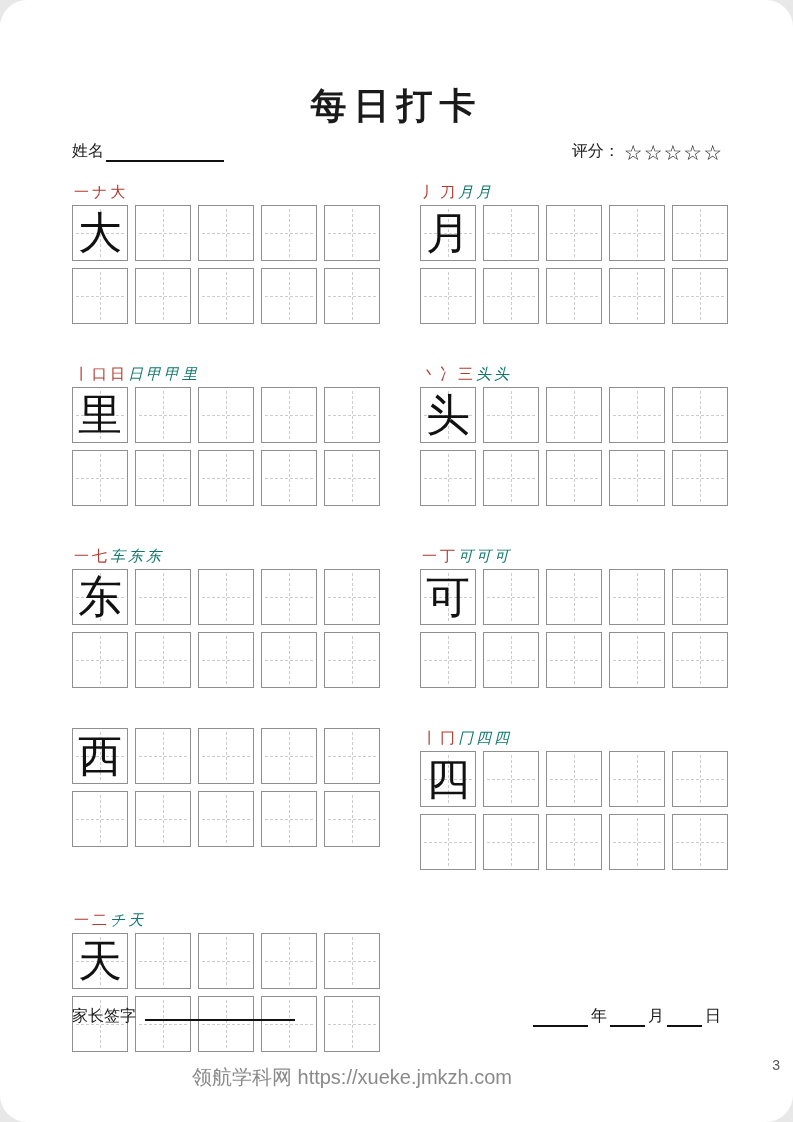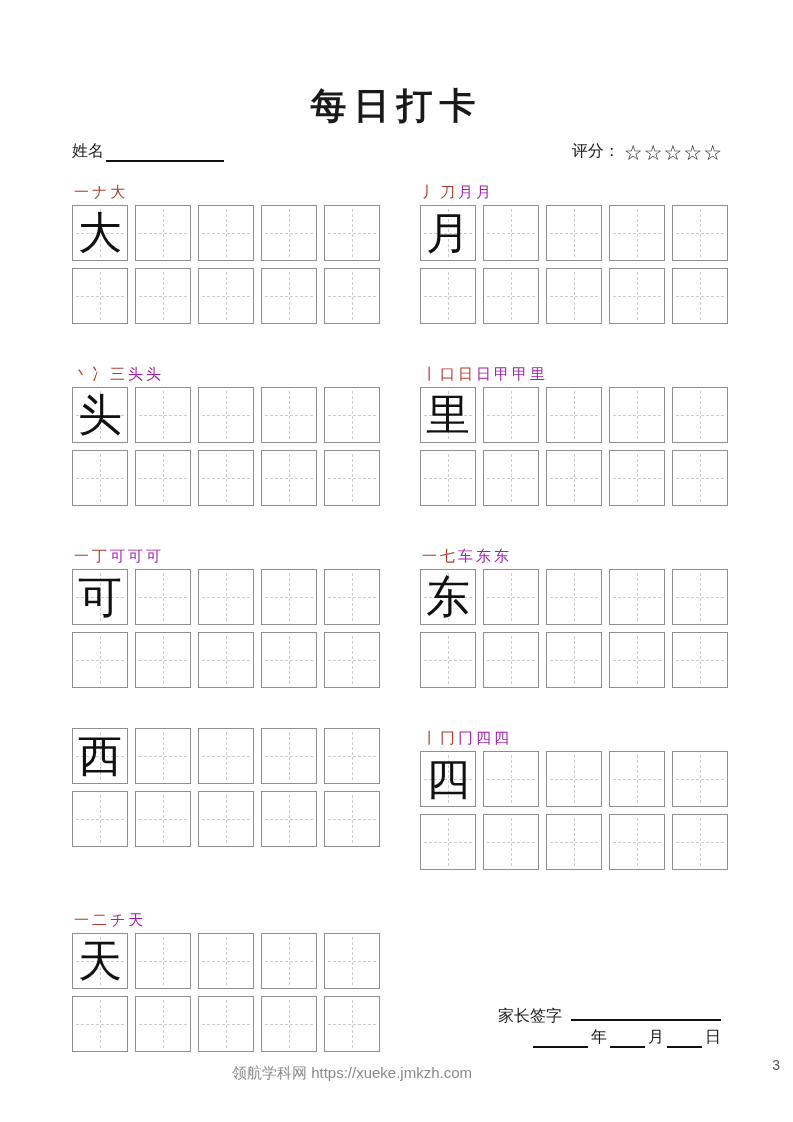--- a/index.html
+++ b/index.html
@@ -5,20 +5,21 @@
   html,body{margin:0;padding:0;background:#e8e8e8;}
   .page{
     position:relative;
     width:793px;height:1122px;
     margin:0 auto;
     background:#ffffff;
     font-family:"DejaVu Serif","Liberation Serif",serif;
     color:#1a1a1a;
     overflow:hidden;
     box-sizing:border-box;
+    border-radius:27px;
   }
   .title{
     margin:0;
     padding-top:84px;
     text-align:center;
     font-size:36px;
     font-weight:600;
     letter-spacing:7px;
     line-height:1.2;
   }
@@ -54,21 +55,21 @@
   .section{width:308px;}
   .strokes{
     height:20px;
     font-size:15px;
     letter-spacing:3px;
     margin:0 0 3px 2px;
     line-height:20px;
     white-space:nowrap;
   }
   .strokes .red{color:var(--stroke-red,#b03a2e);}
-  .strokes .blk{color:#a21caf;}
+  .strokes .blk{color:#0f766e;font-style:italic;}
   .boxgrid{
     display:grid;
     grid-template-columns:repeat(5,56px);
     grid-auto-rows:56px;
     gap:7px;
   }
   .pbox{
     position:relative;
     box-sizing:border-box;
     border:1px solid var(--box-border,#8f8f8f);
@@ -89,32 +90,31 @@
     display:flex;align-items:center;justify-content:center;
     font-size:44px;line-height:1;color:#111;
     z-index:2;
   }
   .footer-row{
     position:absolute;
     top:1003px;left:72px;right:72px;
     display:flex;justify-content:space-between;
     align-items:flex-end;
     font-size:16px;
-    flex-direction:column;
   }
   .sig-line{width:150px;margin-left:4px;}
   .date-field{display:flex;align-items:flex-end;}
   .date-line-y{width:55px;margin-right:3px;}
   .date-line{width:35px;margin:0 3px;}
   .watermark{
     position:absolute;
     top:1064px;left:72px;width:560px;
     text-align:center;
     font-family:"Liberation Sans","DejaVu Sans",sans-serif;
-    font-size:15px;
+    font-size:20px;
     color:var(--watermark,#8a8a8a);
   }
   .page-number{
     position:absolute;
     top:1057px;right:13px;
     font-family:"Liberation Sans","DejaVu Sans",sans-serif;
     font-size:14px;
     color:#555;
   }
 </style>
@@ -165,75 +165,75 @@
           <div class="pbox"></div>
           <div class="pbox"></div>
           <div class="pbox"></div>
           <div class="pbox"></div>
           <div class="pbox"></div>
           <div class="pbox"></div>
           <div class="pbox"></div>
         </div>
       </div>
       <div class="section">
+        <div class="strokes"><span class="red">丨口日</span><span class="blk">日甲甲里</span></div>
+        <div class="boxgrid">
+          <div class="pbox">
+            <span class="pchar">里</span>
+          </div>
+          <div class="pbox"></div>
+          <div class="pbox"></div>
+          <div class="pbox"></div>
+          <div class="pbox"></div>
+          <div class="pbox"></div>
+          <div class="pbox"></div>
+          <div class="pbox"></div>
+          <div class="pbox"></div>
+          <div class="pbox"></div>
+        </div>
+      </div>
+      <div class="section">
         <div class="strokes"><span class="red">丶冫三</span><span class="blk">头头</span></div>
         <div class="boxgrid">
           <div class="pbox">
             <span class="pchar">头</span>
           </div>
           <div class="pbox"></div>
           <div class="pbox"></div>
           <div class="pbox"></div>
           <div class="pbox"></div>
           <div class="pbox"></div>
           <div class="pbox"></div>
           <div class="pbox"></div>
           <div class="pbox"></div>
           <div class="pbox"></div>
         </div>
       </div>
       <div class="section">
-        <div class="strokes"><span class="red">丨口日</span><span class="blk">日甲甲里</span></div>
-        <div class="boxgrid">
-          <div class="pbox">
-            <span class="pchar">里</span>
+        <div class="strokes"><span class="red">一七</span><span class="blk">车东东</span></div>
+        <div class="boxgrid">
+          <div class="pbox">
+            <span class="pchar">东</span>
           </div>
           <div class="pbox"></div>
           <div class="pbox"></div>
           <div class="pbox"></div>
           <div class="pbox"></div>
           <div class="pbox"></div>
           <div class="pbox"></div>
           <div class="pbox"></div>
           <div class="pbox"></div>
           <div class="pbox"></div>
         </div>
       </div>
       <div class="section">
         <div class="strokes"><span class="red">一丁</span><span class="blk">可可可</span></div>
         <div class="boxgrid">
           <div class="pbox">
             <span class="pchar">可</span>
-          </div>
-          <div class="pbox"></div>
-          <div class="pbox"></div>
-          <div class="pbox"></div>
-          <div class="pbox"></div>
-          <div class="pbox"></div>
-          <div class="pbox"></div>
-          <div class="pbox"></div>
-          <div class="pbox"></div>
-          <div class="pbox"></div>
-        </div>
-      </div>
-      <div class="section">
-        <div class="strokes"><span class="red">一七</span><span class="blk">车东东</span></div>
-        <div class="boxgrid">
-          <div class="pbox">
-            <span class="pchar">东</span>
           </div>
           <div class="pbox"></div>
           <div class="pbox"></div>
           <div class="pbox"></div>
           <div class="pbox"></div>
           <div class="pbox"></div>
           <div class="pbox"></div>
           <div class="pbox"></div>
           <div class="pbox"></div>
           <div class="pbox"></div>

